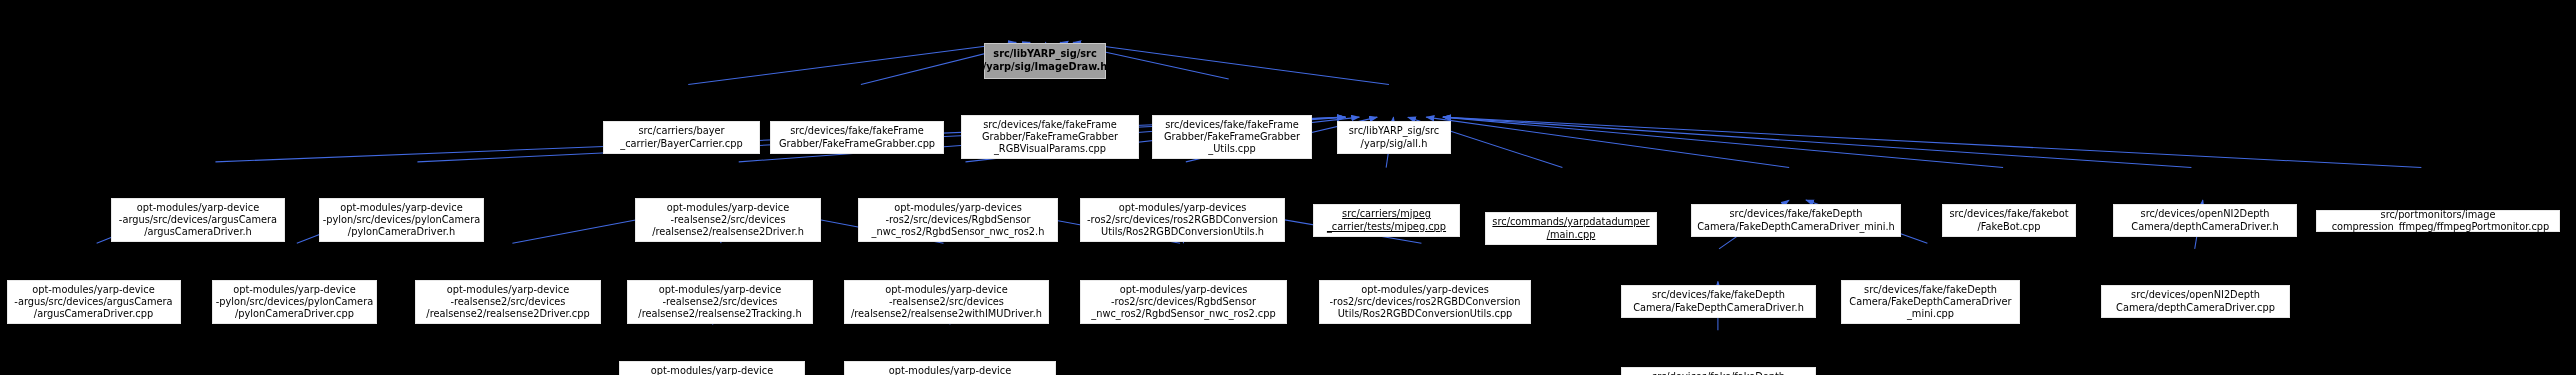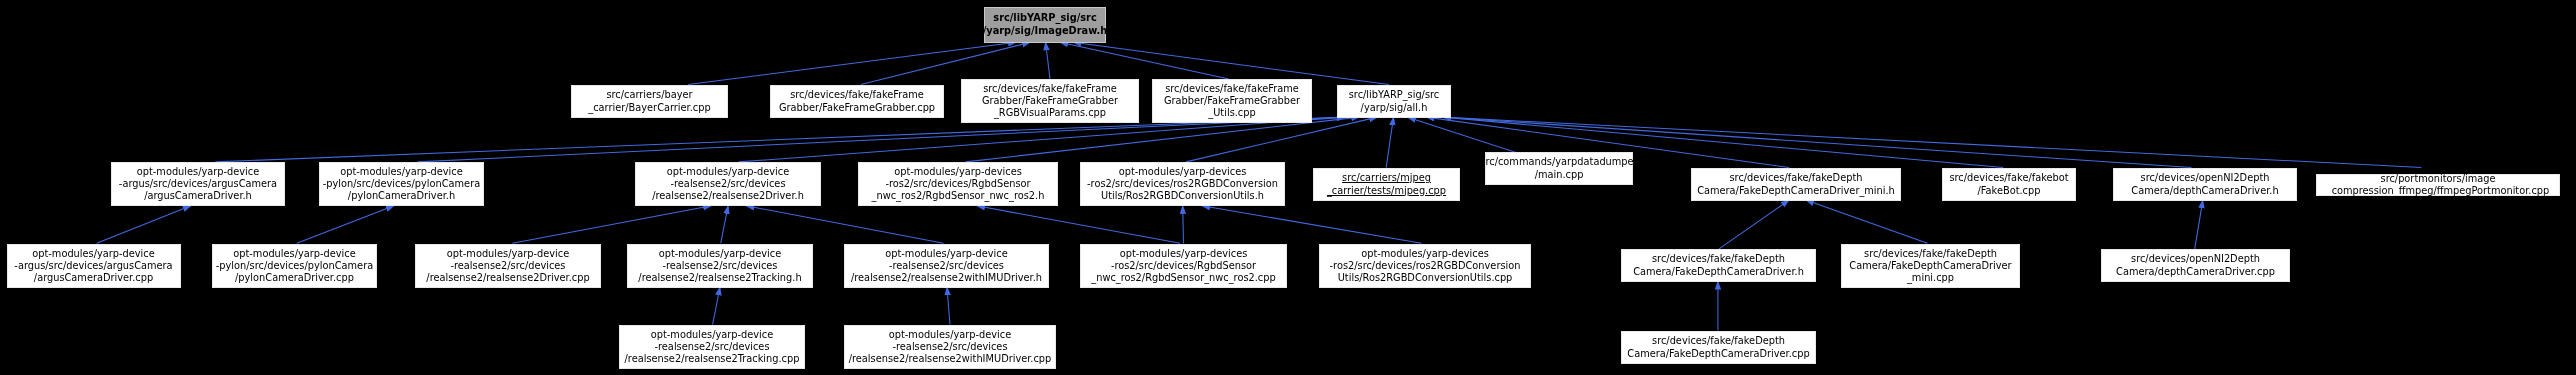--- a/index.html
+++ b/index.html
@@ -36,20 +36,21 @@
     border: 0.8px solid var(--node-border, #e8e8e8);
     color: var(--node-text, #000);
     font-size: 9.8px;
     line-height: 12.2px;
     display: flex;
     align-items: center;
     justify-content: center;
     text-align: center;
     white-space: pre;
     cursor: pointer;
+    margin-top: 36px;
   }
   .node.root {
     background: var(--root-fill, #9e9e9e);
     border-color: var(--root-border, #c0c0c0);
     font-weight: bold;
     cursor: default;
   }
 </style>
 </head>
 <body>
@@ -90,21 +91,21 @@
         <line x1="2367.525" y1="299" x2="2218.2" y2="246" class="edge" marker-end="url(#arrowhead)"></line>
         <line x1="2696.165" y1="306" x2="2706.12" y2="246" class="edge" marker-end="url(#arrowhead)"></line>
         <line x1="874.15" y1="399" x2="883.2" y2="353" class="edge" marker-end="url(#arrowhead)"></line>
         <line x1="1165.94" y1="399" x2="1162.32" y2="353" class="edge" marker-end="url(#arrowhead)"></line>
         <line x1="2110" y1="406" x2="2110" y2="346" class="edge" marker-end="url(#arrowhead)"></line>
       </g>
   </svg>
   <div id="node-layer">
       <div class="node root" style="left: 984px; top: 6.5px; width: 122px; height: 36px;">src/libYARP_sig/src
 /yarp/sig/ImageDraw.h</div>
-      <div class="node" style="left: 571px; top: 85px; width: 157px; height: 33px;">src/carriers/bayer
+      <div class="node" style="left: 603px; top: 85px; width: 157px; height: 33px;">src/carriers/bayer
 _carrier/BayerCarrier.cpp</div>
       <div class="node" style="left: 770px; top: 85px; width: 174px; height: 33px;">src/devices/fake/fakeFrame
 Grabber/FakeFrameGrabber.cpp</div>
       <div class="node" style="left: 961px; top: 79px; width: 178px; height: 44px;">src/devices/fake/fakeFrame
 Grabber/FakeFrameGrabber
 _RGBVisualParams.cpp</div>
       <div class="node" style="left: 1152px; top: 79px; width: 160px; height: 44px;">src/devices/fake/fakeFrame
 Grabber/FakeFrameGrabber
 _Utils.cpp</div>
       <div class="node" style="left: 1337px; top: 85px; width: 114px; height: 33px;">src/libYARP_sig/src
@@ -119,21 +120,21 @@
 -realsense2/src/devices
 /realsense2/realsense2Driver.h</div>
       <div class="node" style="left: 858px; top: 162px; width: 200px; height: 44px;">opt-modules/yarp-devices
 -ros2/src/devices/RgbdSensor
 _nwc_ros2/RgbdSensor_nwc_ros2.h</div>
       <div class="node" style="left: 1080px; top: 162px; width: 205px; height: 44px;">opt-modules/yarp-devices
 -ros2/src/devices/ros2RGBDConversion
 Utils/Ros2RGBDConversionUtils.h</div>
       <div class="node" style="left: 1313px; top: 168px; width: 147px; height: 33px; text-decoration: underline;">src/carriers/mjpeg
 _carrier/tests/mjpeg.cpp</div>
-      <div class="node" style="left: 1485px; top: 152px; width: 148px; height: 33px;">src/commands/yarpdatadumper
+      <div class="node" style="left: 1485px; top: 176px; width: 172px; height: 33px; text-decoration: underline;">src/commands/yarpdatadumper
 /main.cpp</div>
       <div class="node" style="left: 1691px; top: 168px; width: 210px; height: 33px;">src/devices/fake/fakeDepth
 Camera/FakeDepthCameraDriver_mini.h</div>
       <div class="node" style="left: 1942px; top: 168px; width: 134px; height: 33px;">src/devices/fake/fakebot
 /FakeBot.cpp</div>
       <div class="node" style="left: 2113px; top: 168px; width: 184px; height: 33px;">src/devices/openNI2Depth
 Camera/depthCameraDriver.h</div>
       <div class="node" style="left: 2316px; top: 174px; width: 244px; height: 22px;">src/portmonitors/image
 _compression_ffmpeg/ffmpegPortmonitor.cpp</div>
       <div class="node" style="left: 6.5px; top: 244px; width: 174px; height: 44px;">opt-modules/yarp-device

